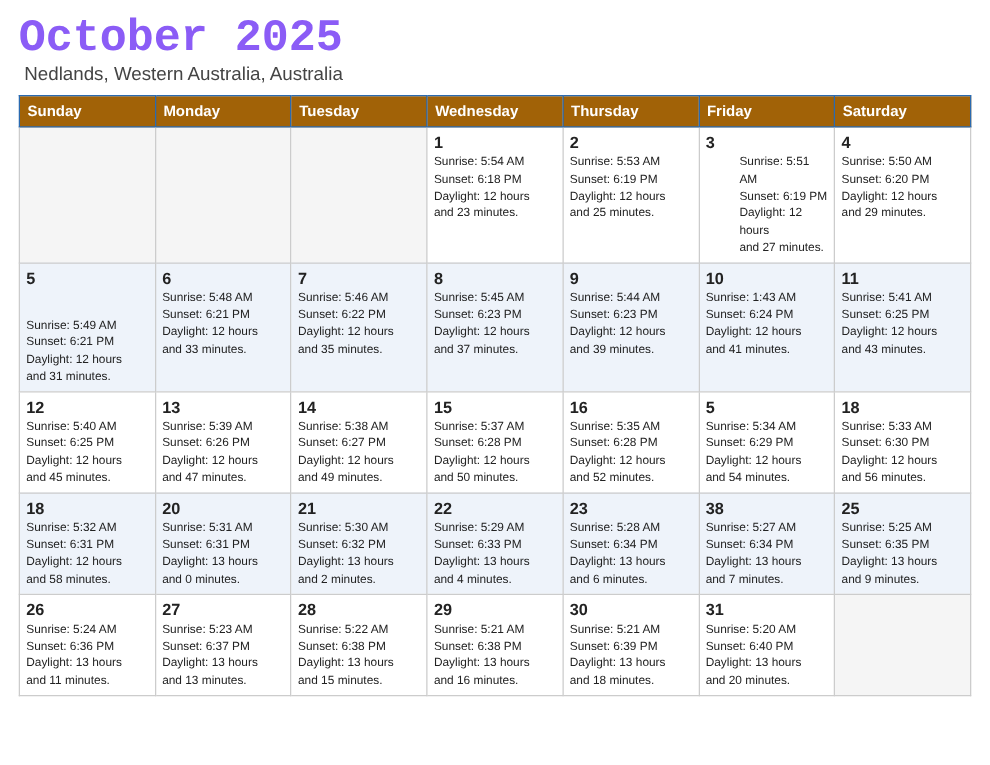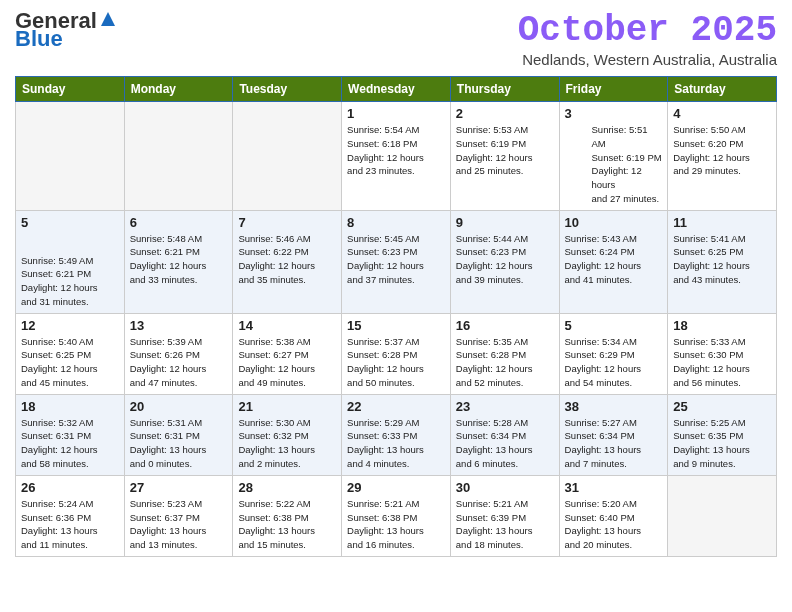--- a/index.html
+++ b/index.html
@@ -46,21 +46,21 @@
     .location-title {
       font-size: 15px;
       color: #444;
     }
     .calendar {
       width: 100%;
       border-collapse: collapse;
       font-size: 11px;
     }
     .calendar th {
-      background: #4d7c0f;
+      background: #a16207;
       color: #fff;
       text-align: left;
       padding: 5px 6px;
       font-size: 12px;
       font-weight: bold;
       border: 1px solid #2a6ab0;
     }
     .calendar td {
       vertical-align: top;
       border: 1px solid #ccc;
@@ -85,29 +85,20 @@
     }
     .alt-row td {
       background: #eef3fa;
     }
   </style>
 </head>
 <body>
 
 <div class="page">
   <div class="header">
-    <div class="logo">
-      <div style="display:flex;align-items:center;">
-        <span class="logo-text logo-general">General</span>
-        <svg width="18" height="18" viewBox="0 0 18 18" style="margin-left:2px;margin-top:-4px;">
-          <polygon points="2,16 9,2 16,16" fill="#1a6bbf"></polygon>
-        </svg>
-      </div>
-      <span class="logo-text logo-blue" style="margin-top:-4px;">Blue</span>
-    </div>
     <div class="title-block">
       <div class="month-title">October 2025</div>
       <div class="location-title">Nedlands, Western Australia, Australia</div>
     </div>
   </div>
 
   <table class="calendar">
     <thead>
       <tr>
       <th>Sunday</th>
@@ -184,21 +175,21 @@
           </td>
           <td>
             <div class="day-num">9</div>
             <div class="day-detail" style="white-space: pre-line;">Sunrise: 5:44 AM
 Sunset: 6:23 PM
 Daylight: 12 hours
 and 39 minutes.</div>
           </td>
           <td>
             <div class="day-num">10</div>
-            <div class="day-detail" style="white-space: pre-line;">Sunrise: 5:43 AM
+            <div class="day-detail" style="white-space: pre-line;">Sunrise: 1:43 AM
 Sunset: 6:24 PM
 Daylight: 12 hours
 and 41 minutes.</div>
           </td>
           <td>
             <div class="day-num">11</div>
             <div class="day-detail" style="white-space: pre-line;">Sunrise: 5:41 AM
 Sunset: 6:25 PM
 Daylight: 12 hours
 and 43 minutes.</div>

